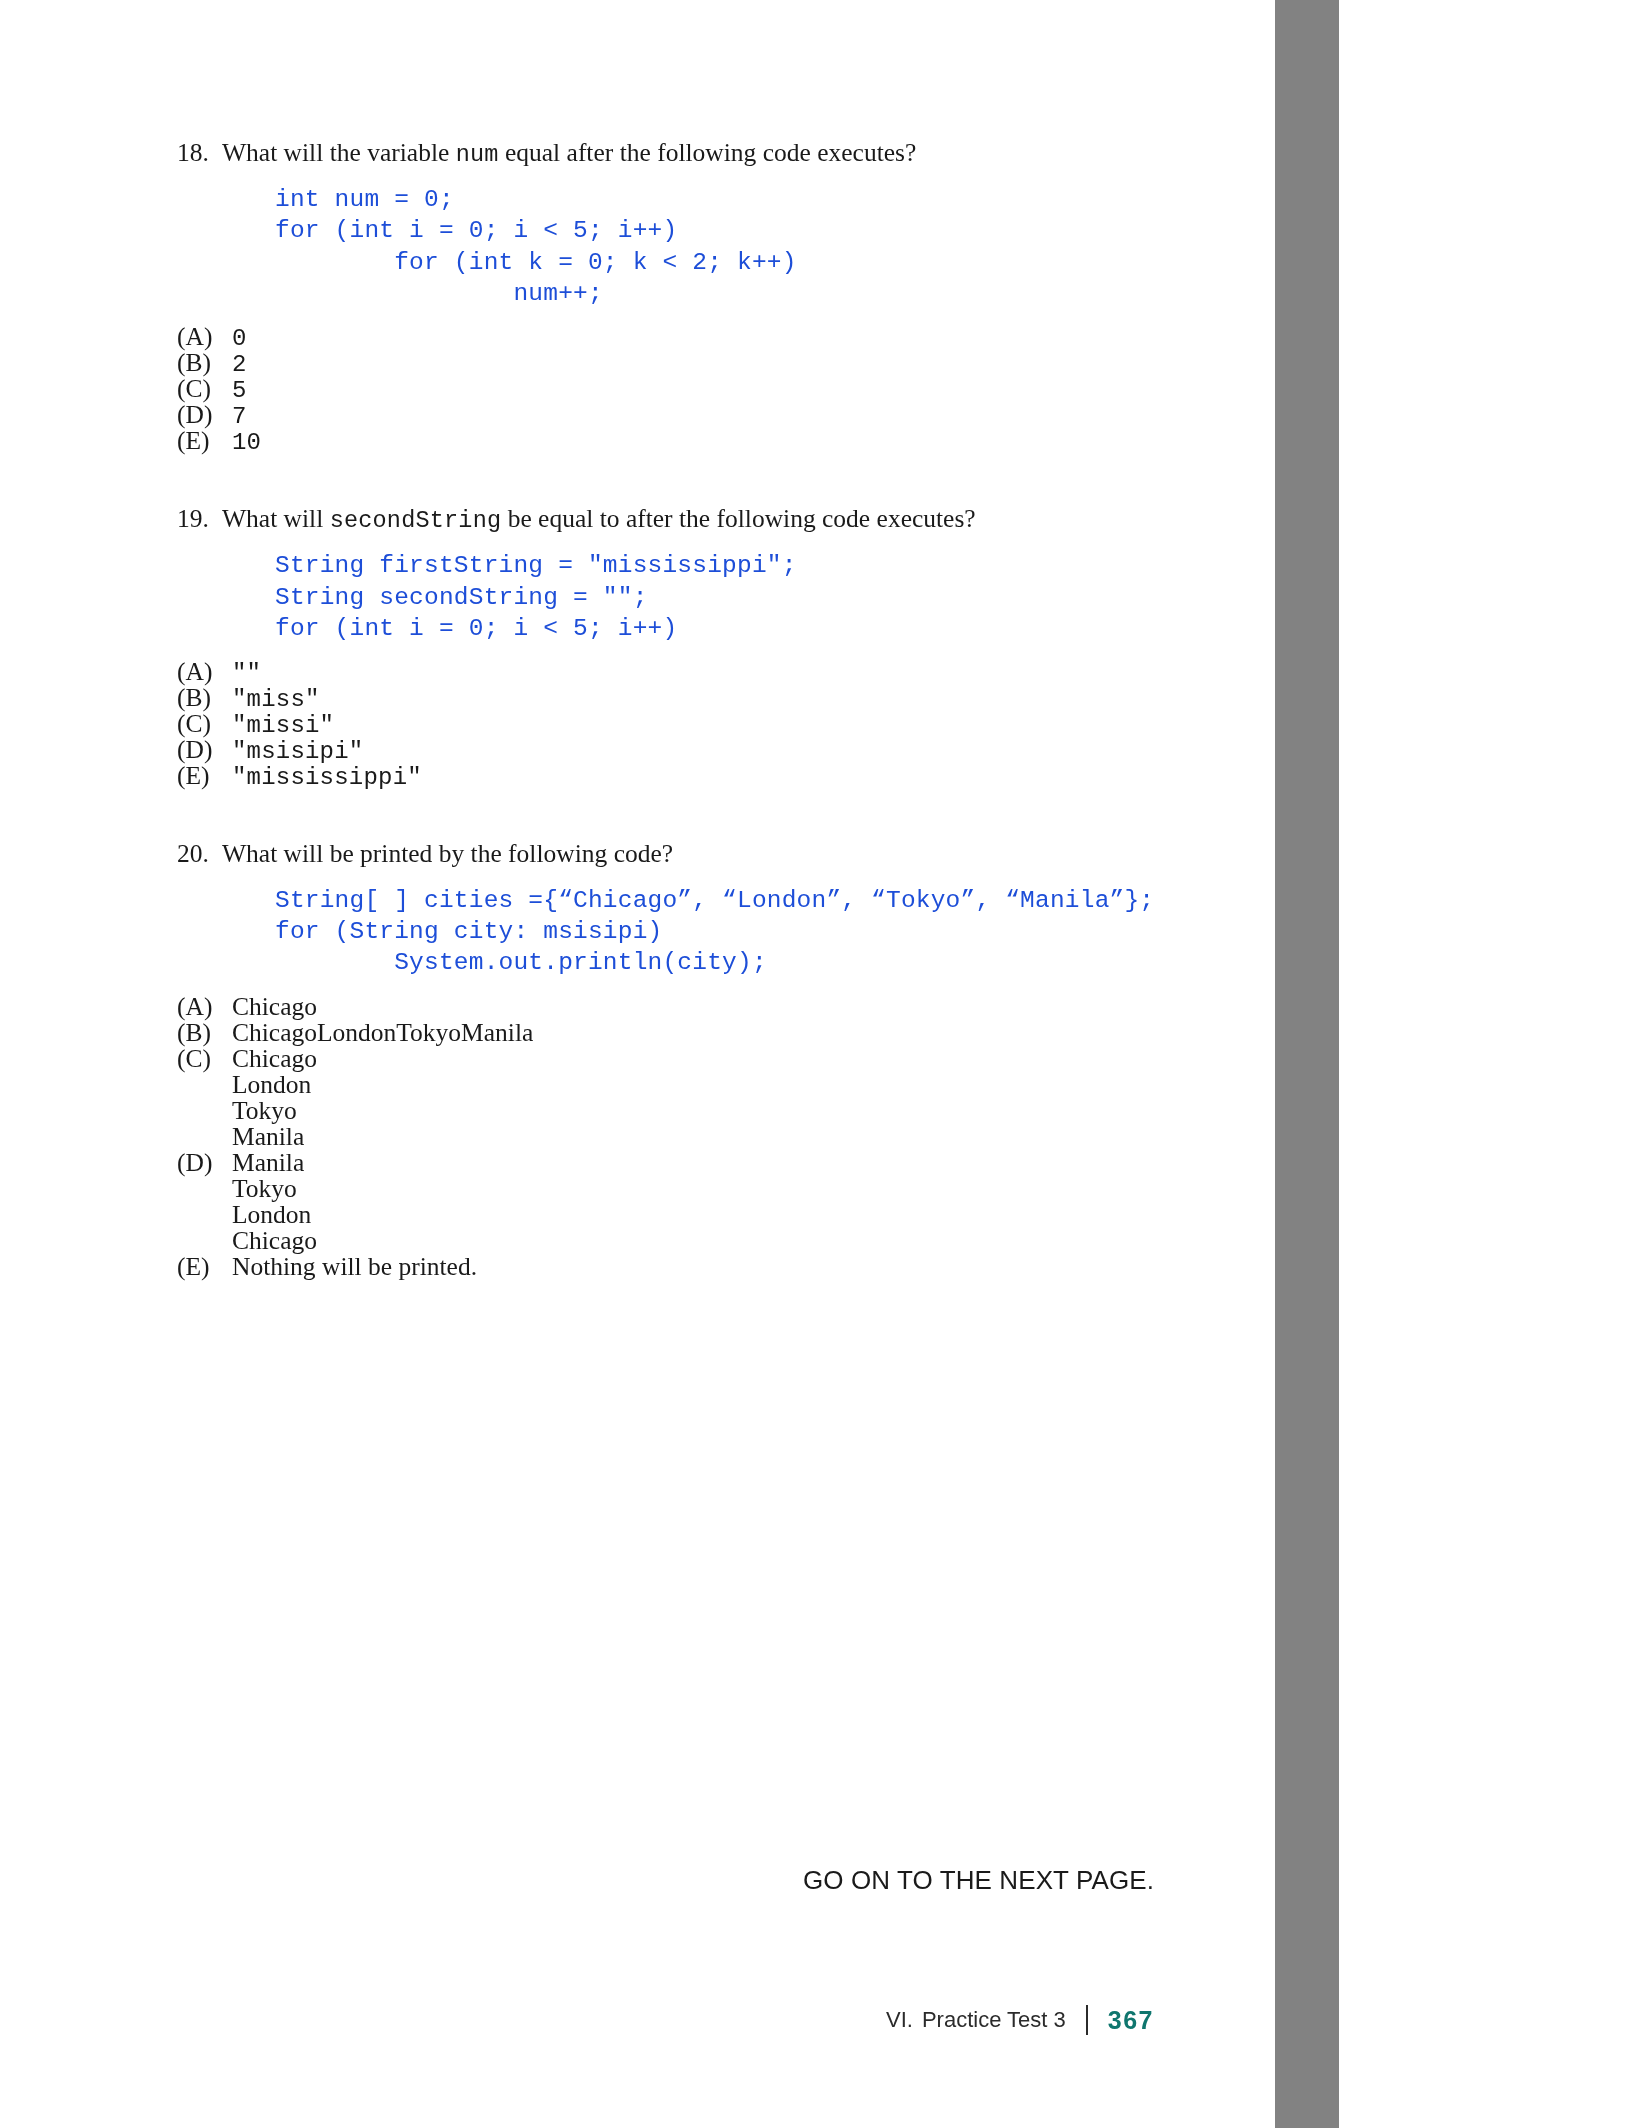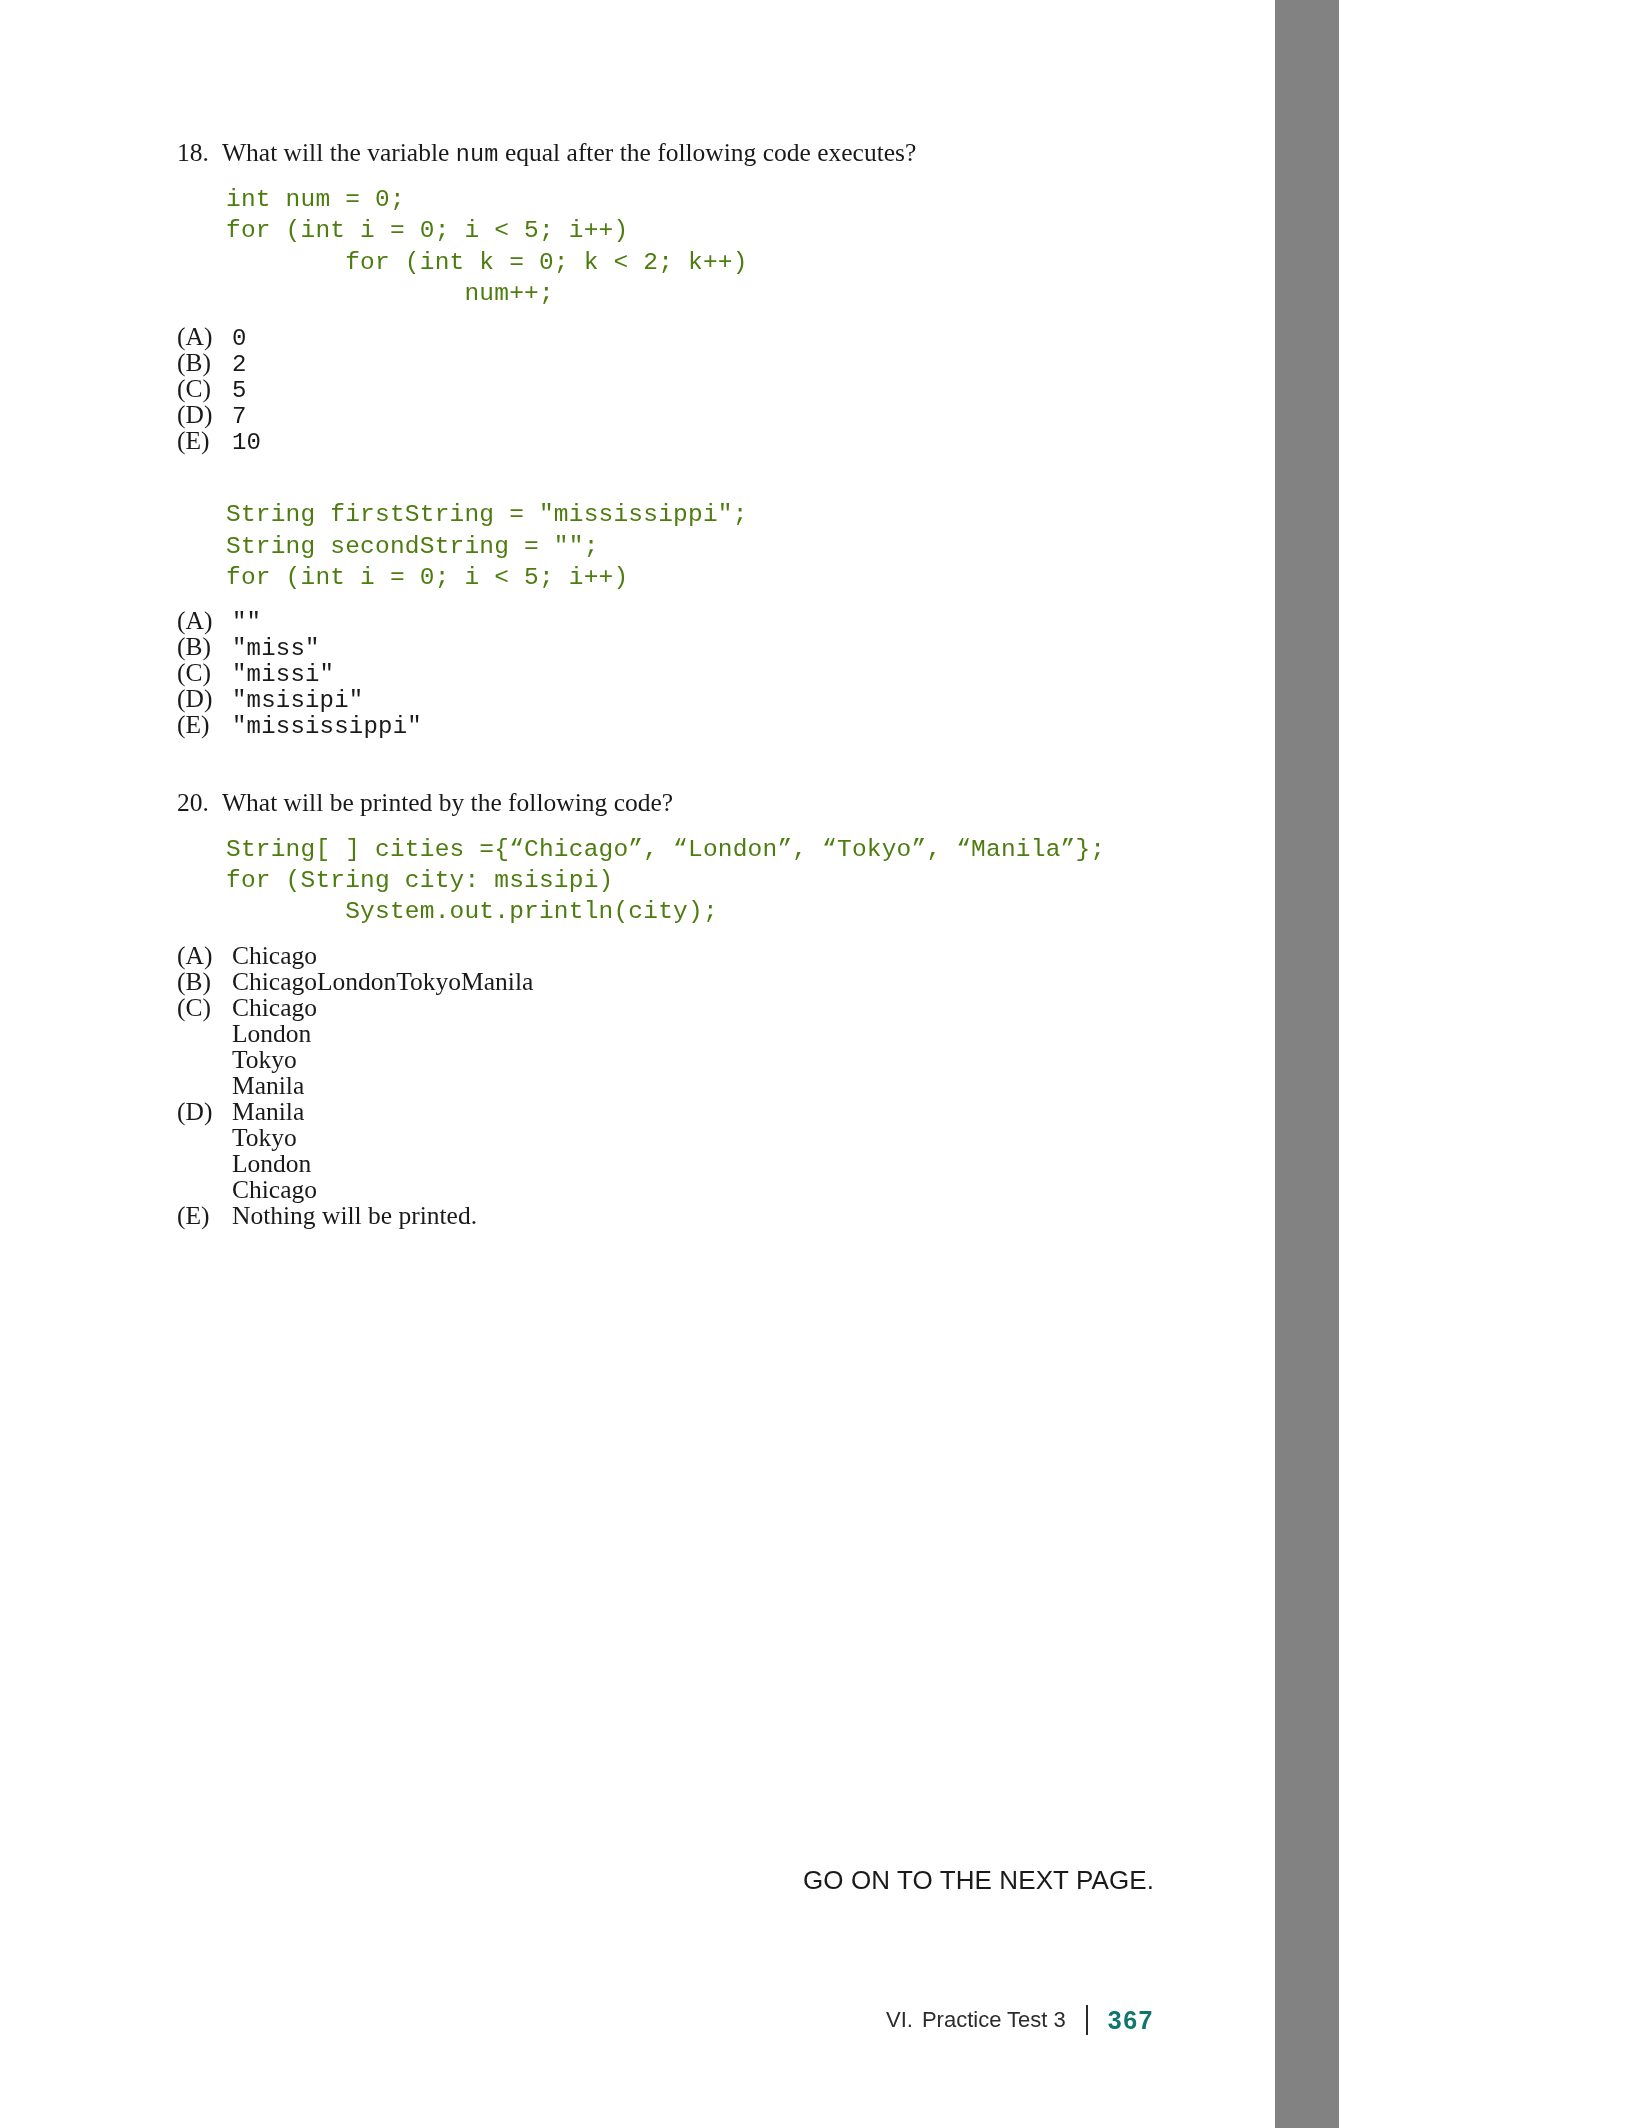--- a/index.html
+++ b/index.html
@@ -69,28 +69,28 @@
   .q-text {
     flex: 1 1 auto;
   }
   .mono {
     font-family: "Liberation Mono", "DejaVu Sans Mono", monospace;
     font-size: 23.5px;
     letter-spacing: 0.2px;
   }
   
   .code-block {
-    margin-left: 49px;
+    margin-left: 98px;
     margin-top: 17px;
     margin-bottom: 17px;
     font-family: "Liberation Mono", "DejaVu Sans Mono", monospace;
     font-size: 24.5px;
     line-height: 1.075;
     white-space: pre;
-    color: #4d7c0f;
+    color: #1d4ed8;
     letter-spacing: 0.2px;
   }
   .code-line {
     white-space: pre;
     height: 26.3px;
     line-height: 26.3px;
     padding: 0;
     margin-bottom: 0;
   }
   .code-block .code-line { margin: 0 0 5px 0; }
@@ -223,20 +223,24 @@
           </div>
           <div class="choice-row">
             <span class="choice-label">(E)</span>
             <span class="choice-lines">
               <div class="choice-text-mono">10</div>
             </span>
           </div>
         </div>
       </div>
       <div class="question-block" id="q19">
+        <div class="q-head">
+          <span class="q-num">19.</span>
+          <span class="q-text"><span>What will </span><span class="mono">secondString</span><span> be equal to after the following code executes?</span></span>
+        </div>
         <div class="code-block"><div class="code-line">String firstString = "mississippi";</div><div class="code-line">String secondString = "";</div><div class="code-line">for (int i = 0; i &lt; 5; i++)</div></div>
         <div class="choices">
           <div class="choice-row">
             <span class="choice-label">(A)</span>
             <span class="choice-lines">
               <div class="choice-text-mono">""</div>
             </span>
           </div>
           <div class="choice-row">
             <span class="choice-label">(B)</span>

